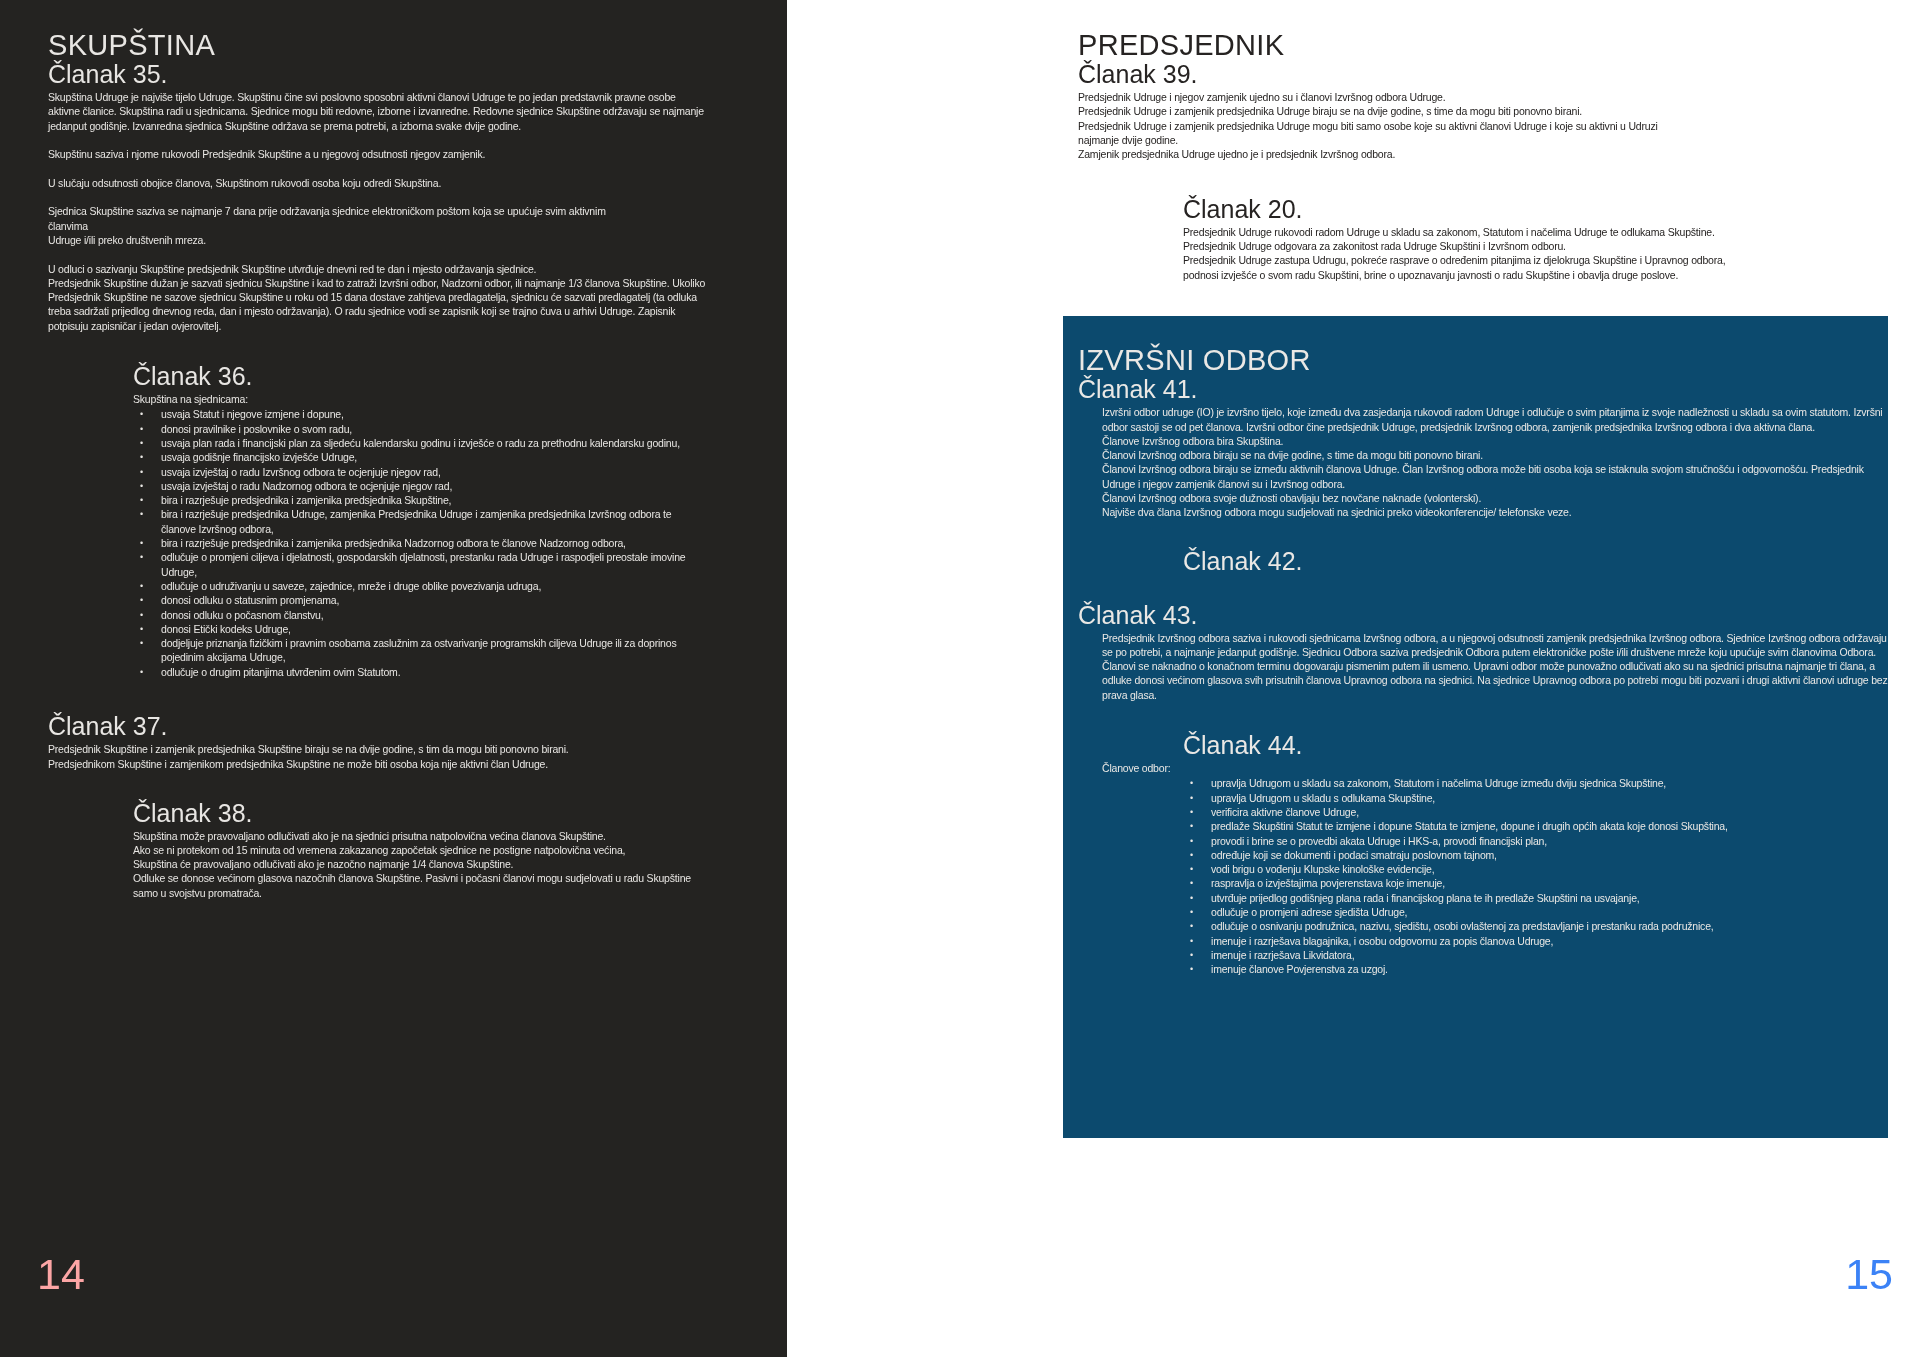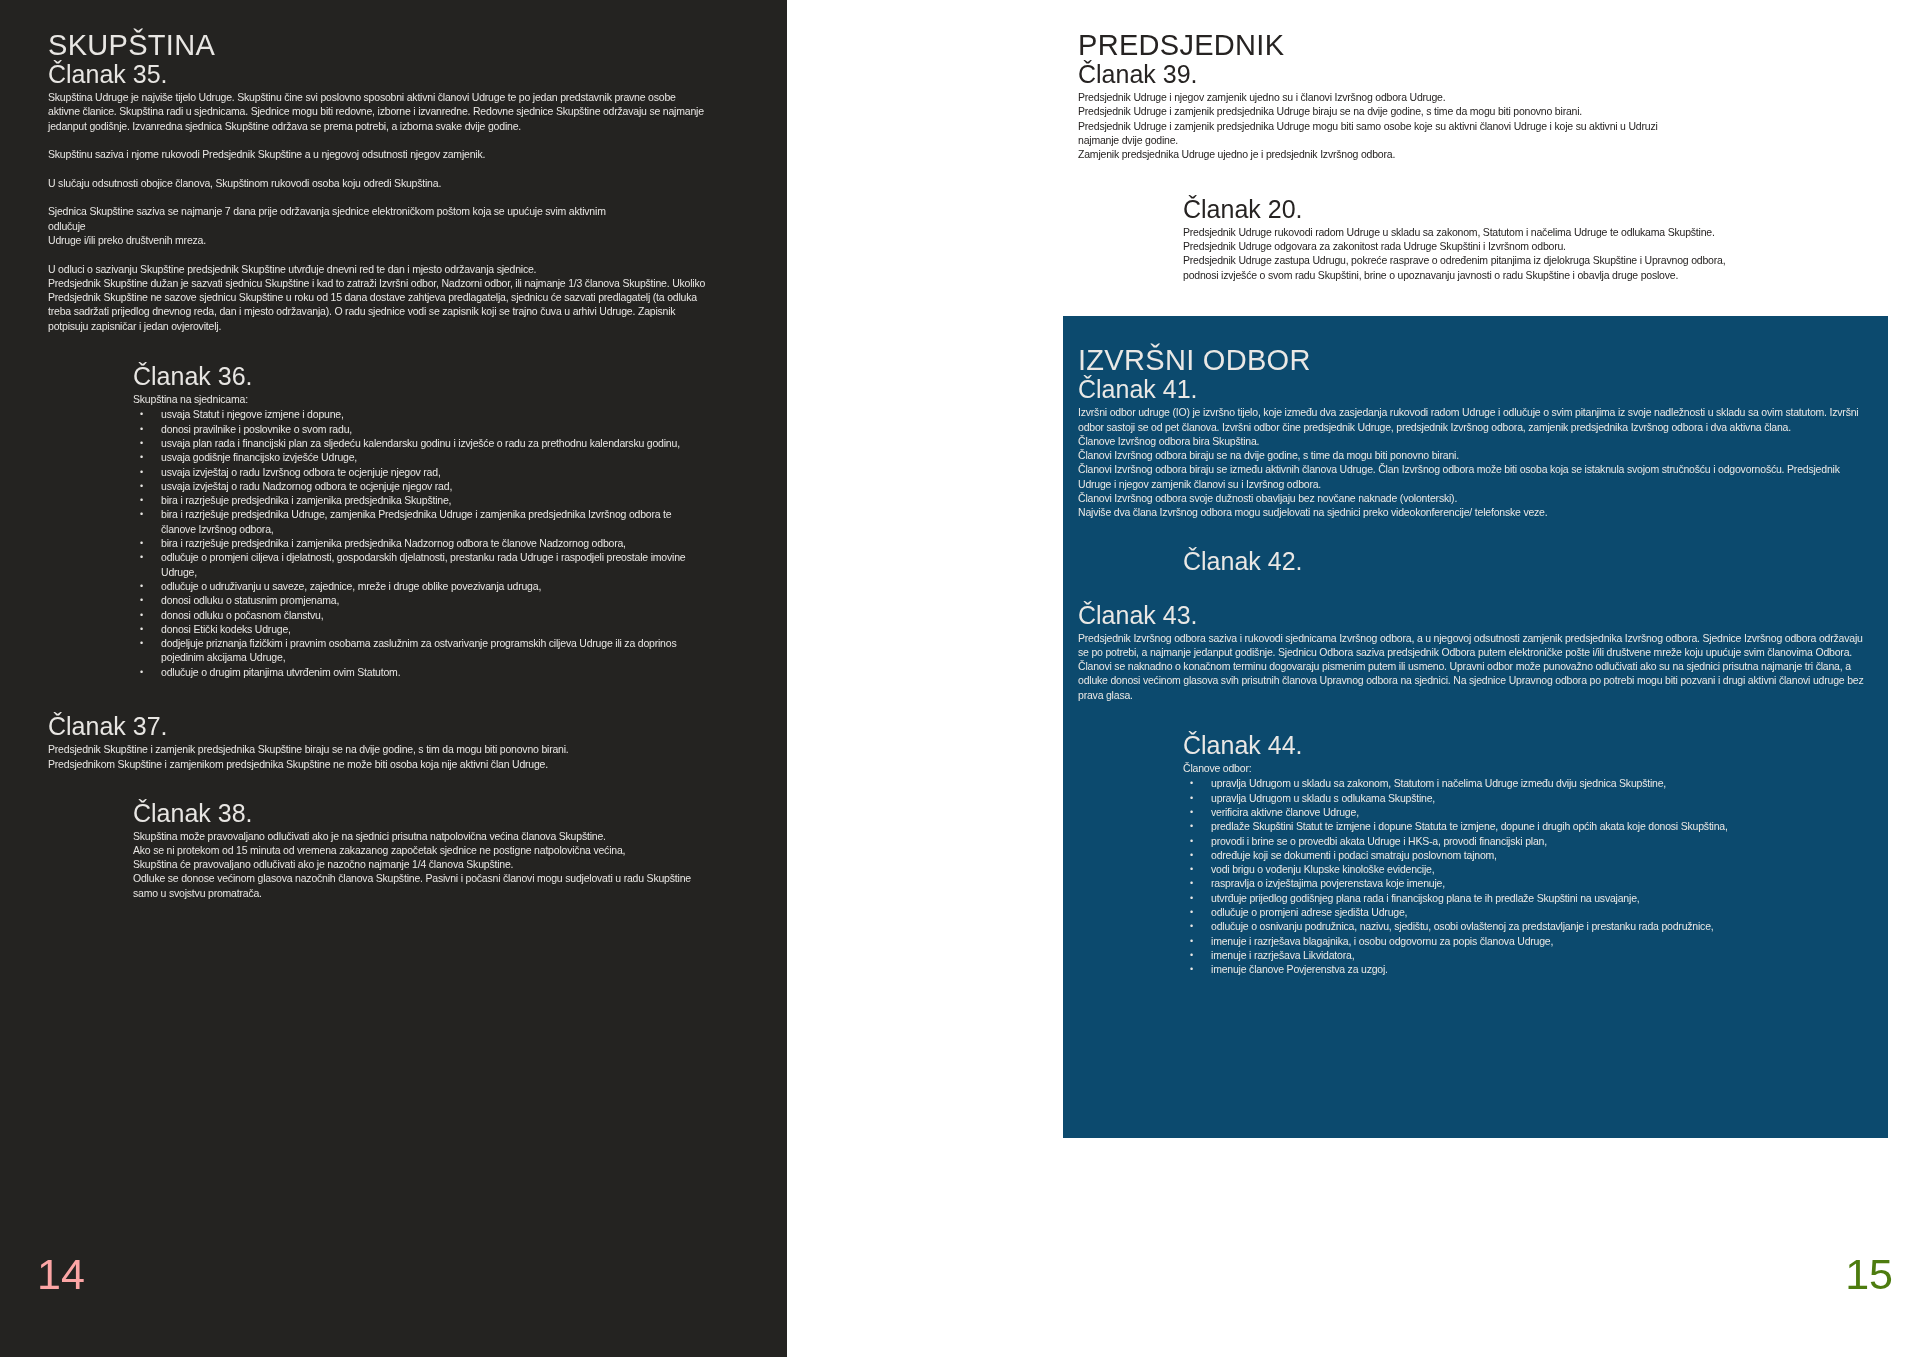--- a/index.html
+++ b/index.html
@@ -17,54 +17,54 @@
   .para{font-size:10.5px;line-height:14.3px;letter-spacing:-.2px;}
 
   .page-left  .indent{margin-left:85px;}
   .page-right .indent{margin-left:105px;}
   .exec-box   .indent{margin-left:105px;}
 
   .page-left  .para{width:660px;}
   .page-left  .para.indent{width:570px;}
   .page-right .para{width:610px;}
   .page-right .para.indent{width:560px;}
-  .exec-box   .para{width:795px;}
+  .exec-box   .para{width:795px;margin-left:24px;}
   .exec-box   .para.indent{width:690px;}
 
   .bullets{margin-top:1px;}
   .bullet-row{position:relative;padding-left:28px;font-size:10.5px;line-height:14.3px;
               letter-spacing:-.2px;}
   .page-left .bullets .bullet-row{width:545px;}
   .exec-box  .bullets .bullet-row{width:645px;}
   .bullet-dot{position:absolute;left:7px;top:0;}
   .bullet-dot::before{content:"\2022";font-size:9px;vertical-align:1px;}
 
   .exec-box{position:relative;margin-left:-15px;width:825px;height:822px;box-sizing:border-box;
             background:#0c4a6e;color:#eae8e5;padding:29px 14px 0 15px;overflow:hidden;}
 
   .page-num{position:absolute;font-size:43px;line-height:1;font-weight:400;}
   .page-left  .page-num{left:37px;top:1253px;color:#fca5a5;}
-  .page-right .page-num{right:27px;top:1253px;color:#4d7c0f;}
+  .page-right .page-num{right:27px;top:1253px;color:#3b82f6;}
 </style>
 </head>
 <body>
 
 <div class="canvas">
   <div class="page page-left">
     <div class="content">
         <div class="section-title">SKUPŠTINA</div>
         <div class="article-title">Članak 35.</div>
         <div class="para">Skupština Udruge je najviše tijelo Udruge. Skupštinu čine svi poslovno sposobni aktivni članovi Udruge te po jedan predstavnik pravne osobe aktivne članice. Skupština radi u sjednicama. Sjednice mogu biti redovne, izborne i izvanredne. Redovne sjednice Skupštine održavaju se najmanje jedanput godišnje. Izvanredna sjednica Skupštine održava se prema potrebi, a izborna svake dvije godine.</div>
         <div class="gap" style="height: 14.3px;"></div>
         <div class="para">Skupštinu saziva i njome rukovodi Predsjednik Skupštine a u njegovoj odsutnosti njegov zamjenik.</div>
         <div class="gap" style="height: 14.3px;"></div>
         <div class="para">U slučaju odsutnosti obojice članova, Skupštinom rukovodi osoba koju odredi Skupština.</div>
         <div class="gap" style="height: 14.3px;"></div>
         <div class="para">Sjednica Skupštine saziva se najmanje 7 dana prije održavanja sjednice elektroničkom poštom koja se upućuje svim aktivnim</div>
-        <div class="para">odlučuje</div>
+        <div class="para">članvima</div>
         <div class="para">Udruge i/ili preko društvenih mreza.</div>
         <div class="gap" style="height: 14.3px;"></div>
         <div class="para">U odluci o sazivanju Skupštine predsjednik Skupštine utvrđuje dnevni red te dan i mjesto održavanja sjednice.</div>
         <div class="para">Predsjednik Skupštine dužan je sazvati sjednicu Skupštine i kad to zatraži Izvršni odbor, Nadzorni odbor, ili najmanje 1/3 članova Skupštine. Ukoliko Predsjednik Skupštine ne sazove sjednicu Skupštine u roku od 15 dana dostave zahtjeva predlagatelja, sjednicu će sazvati predlagatelj (ta odluka treba sadržati prijedlog dnevnog reda, dan i mjesto održavanja). O radu sjednice vodi se zapisnik koji se trajno čuva u arhivi Udruge. Zapisnik potpisuju zapisničar i jedan ovjerovitelj.</div>
         <div class="gap" style="height: 30.03px;"></div>
         <div class="article-title indent">Članak 36.</div>
         <div class="para indent">Skupština na sjednicama:</div>
         <div class="bullets indent">
           <div class="bullet-row"><span class="bullet-dot"></span><span class="bullet-text">usvaja Statut i njegove izmjene i dopune,</span></div>
           <div class="bullet-row"><span class="bullet-dot"></span><span class="bullet-text">donosi pravilnike i poslovnike o svom radu,</span></div>

